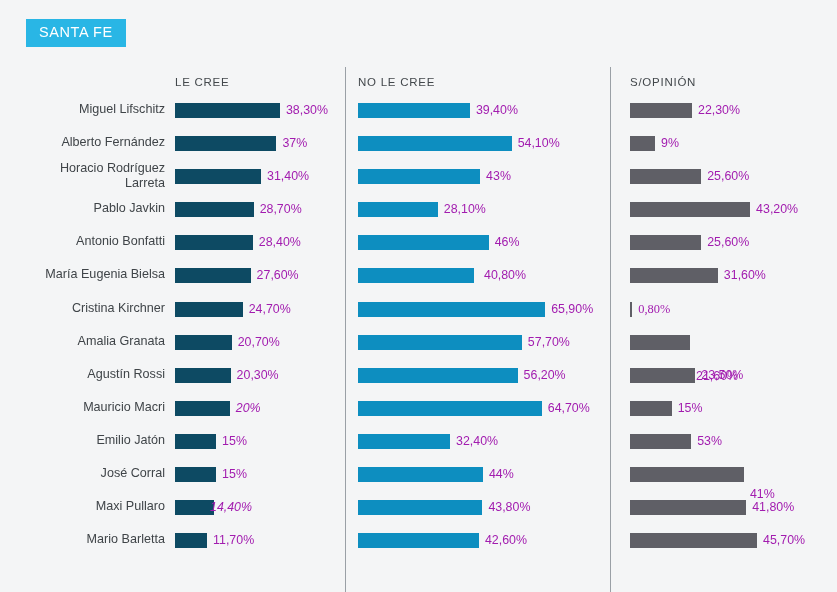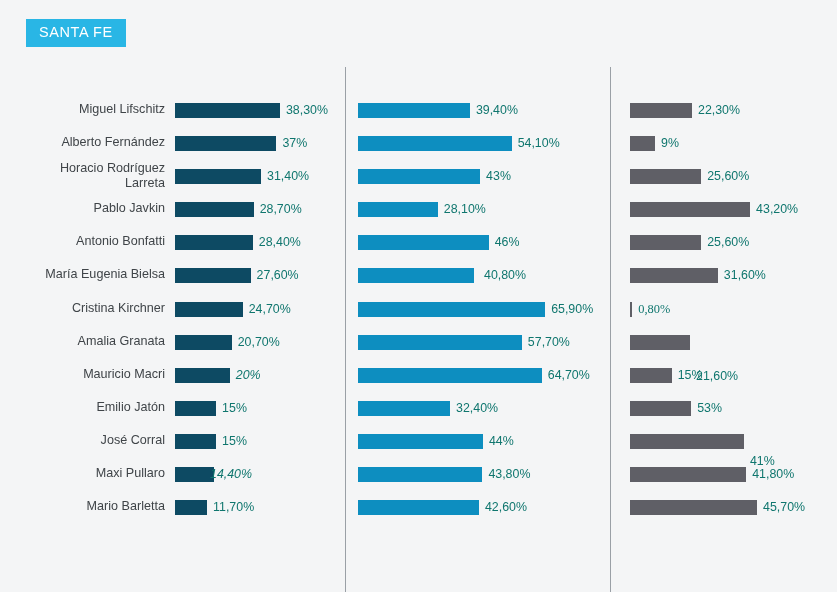--- a/index.html
+++ b/index.html
@@ -116,33 +116,38 @@
   }
   .bar.c0 { background: #0d4a63; }
   .bar.c1 { background: #0d8ec0; }
   .bar.c2 { background: #5f5f66; }
 
   .bar-label {
     position: absolute;
     top: 1px;
     font-size: 12.4px;
     line-height: 13px;
-    color: #0f766e;
+    color: #a21caf;
     white-space: nowrap;
   }
 </style>
 </head>
 <body>
 
 <div class="badge-wrap">
   <span class="badge">SANTA FE</span>
 </div>
 
 <div class="chart">
 
+  <div class="col-headers">
+    <div class="col-header c0">LE CREE</div>
+    <div class="col-header c1">NO LE CREE</div>
+    <div class="col-header c2">S/OPINIÓN</div>
+  </div>
 
   <div class="divider d1"></div>
   <div class="divider d2"></div>
 
   <div class="rows" id="rows">
       <div class="row">
         <div class="name one-line">Miguel Lifschitz</div>
         <div class="bar-cell c0">
           <div class="bar c0" style="width: 104.942px;"></div>
           <div class="bar-label" style="left: 110.942px;">38,30%</div>
@@ -256,20 +261,35 @@
         <div class="bar-cell c1">
           <div class="bar c1" style="width: 163.868px;"></div>
           <div class="bar-label" style="left: 169.868px;">57,70%</div>
         </div>
         <div class="bar-cell c2">
           <div class="bar c2" style="width: 60.048px;"></div>
           <div class="bar-label" style="left: 66.048px; margin-top: 34px;">21,60%</div>
         </div>
       </div>
       <div class="row">
+        <div class="name one-line">Agustín Rossi</div>
+        <div class="bar-cell c0">
+          <div class="bar c0" style="width: 55.622px;"></div>
+          <div class="bar-label" style="left: 61.622px;">20,30%</div>
+        </div>
+        <div class="bar-cell c1">
+          <div class="bar c1" style="width: 159.608px;"></div>
+          <div class="bar-label" style="left: 165.608px;">56,20%</div>
+        </div>
+        <div class="bar-cell c2">
+          <div class="bar c2" style="width: 65.33px;"></div>
+          <div class="bar-label" style="left: 71.33px;">23,50%</div>
+        </div>
+      </div>
+      <div class="row">
         <div class="name one-line">Mauricio Macri</div>
         <div class="bar-cell c0">
           <div class="bar c0" style="width: 54.8px;"></div>
           <div class="bar-label" style="left: 60.8px; font-style: italic;">20%</div>
         </div>
         <div class="bar-cell c1">
           <div class="bar c1" style="width: 183.748px;"></div>
           <div class="bar-label" style="left: 189.748px;">64,70%</div>
         </div>
         <div class="bar-cell c2">

